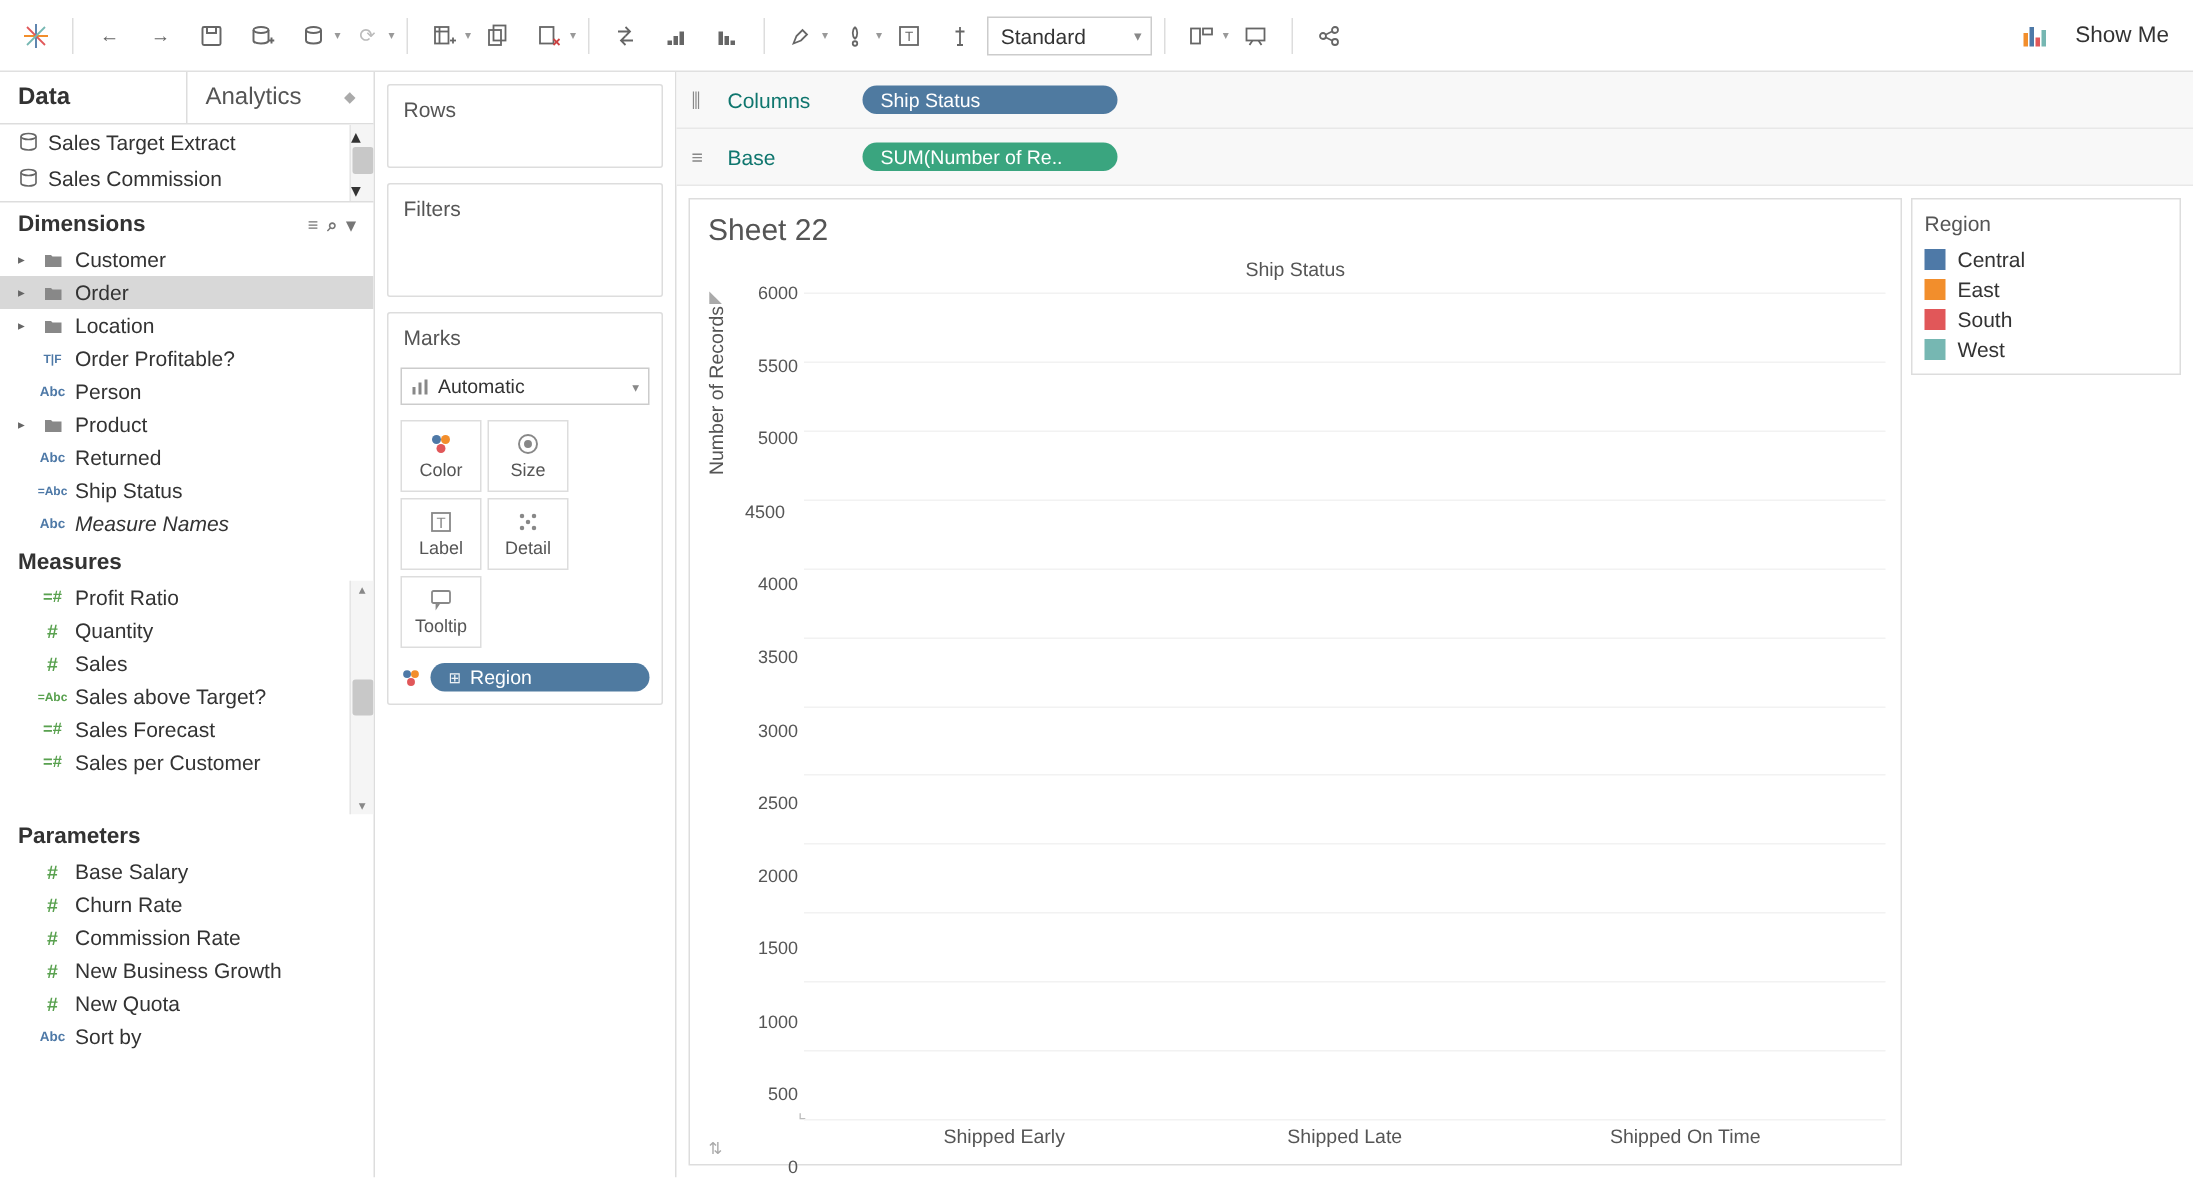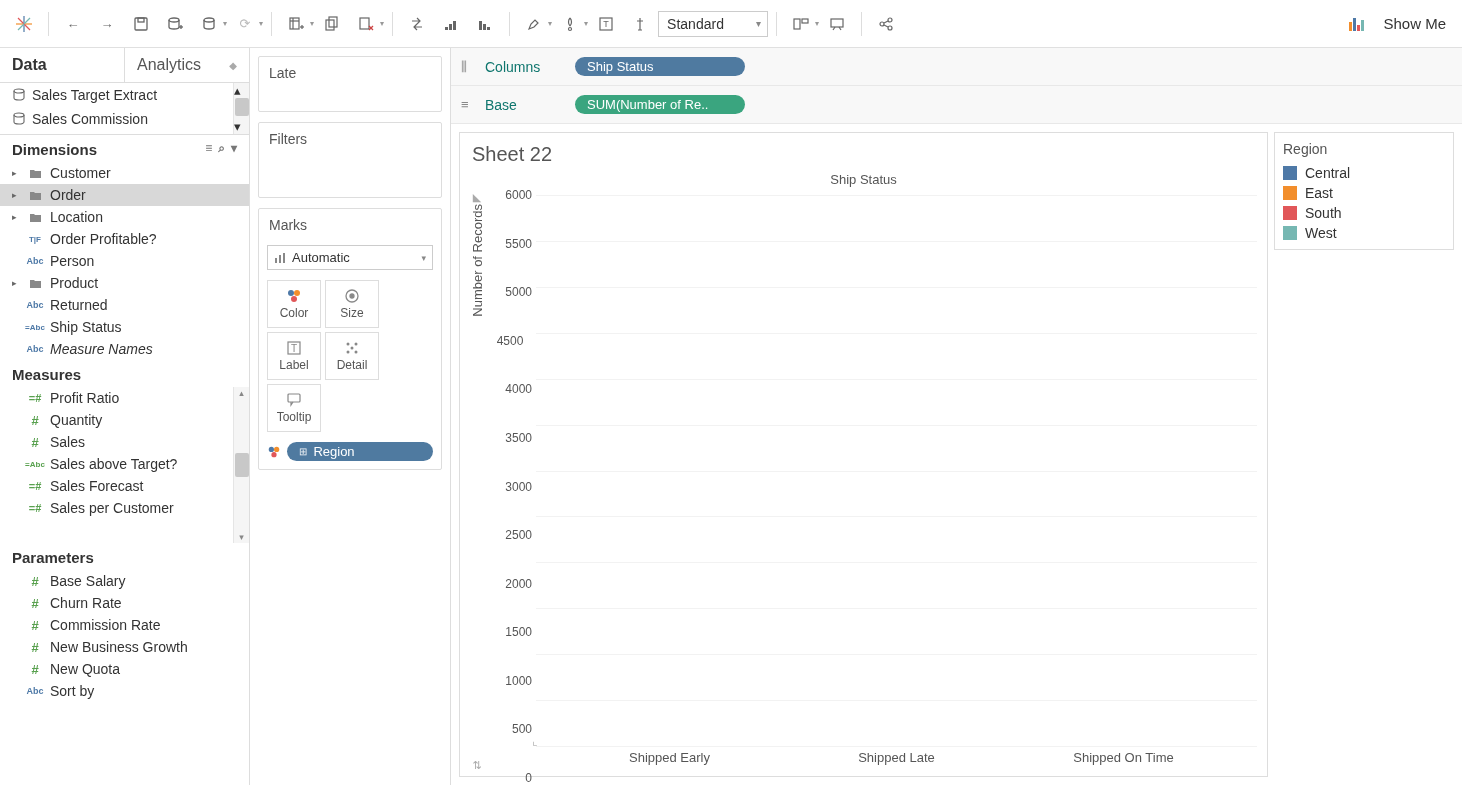--- a/index.html
+++ b/index.html
@@ -20,21 +20,21 @@
 
 .data-sidebar { width: 250px; border-right: 1px solid #ddd; display: flex; flex-direction: column; background: #fff; }
 .data-tabs { display: flex; border-bottom: 1px solid #ddd; }
 .data-tab { flex: 1; padding: 8px 12px; font-size: 16px; font-weight: 600; cursor: pointer; }
 .data-tab.inactive { font-weight: 400; color: #555; border-left: 1px solid #ddd; display: flex; align-items: center; justify-content: space-between; }
 .data-sources { border-bottom: 1px solid #ddd; position: relative; }
 .data-sources .scrollbar { position: absolute; right: 0; top: 0; width: 16px; height: 100%; background: #f5f5f5; border-left: 1px solid #e5e5e5; }
 .data-sources .scrollbar .thumb { width: 14px; background: #c8c8c8; margin: 0 auto; border-radius: 2px; }
 .ds-item { padding: 4px 12px; display: flex; align-items: center; gap: 6px; cursor: pointer; font-size: 14px; }
 .ds-icon { display: inline-flex; width: 14px; height: 14px; }
-.section-header { padding: 6px 12px 4px; font-weight: 600; font-size: 15px; display: flex; align-items: flex-start; justify-content: space-between; }
+.section-header { padding: 6px 12px 4px; font-weight: 600; font-size: 15px; display: flex; align-items: center; justify-content: space-between; }
 .section-header .tools { display: flex; gap: 6px; color: #777; font-size: 12px; }
 .field-list { overflow: hidden; position: relative; }
 .field-list .scrollbar { position: absolute; right: 0; top: 0; width: 16px; height: 100%; background: #f5f5f5; border-left: 1px solid #e5e5e5; }
 .field-list .scrollbar .thumb { width: 14px; background: #c8c8c8; margin: 0 auto; border-radius: 2px; }
 .field-list .scrollbar .arrow { text-align: center; font-size: 9px; color: #888; padding: 1px 0; cursor: pointer; }
 .field-item { padding: 3px 10px 3px 12px; display: flex; align-items: center; gap: 6px; cursor: pointer; font-size: 14px; }
 .field-item.selected { background: #d8d8d8; }
 .field-item .expand { width: 8px; font-size: 9px; color: #666; }
 .field-item .ficon { width: 18px; display: inline-flex; justify-content: center; font-size: 11px; }
 .field-item .ficon.dim { color: #4e79a7; }
@@ -427,21 +427,21 @@
         <div class="field-item">
           <span class="expand"></span>
           <span class="ficon abc">Abc</span>
           <span class="flabel">Sort by</span>
         </div>
       </div>
   </div>
 
   <div class="shelves-panel">
     <div class="shelf-card" style="height:56px;">
-      <div class="shelf-title">Late</div>
+      <div class="shelf-title">Rows</div>
     </div>
     <div class="shelf-card" style="height:76px;">
       <div class="shelf-title">Filters</div>
     </div>
     <div class="shelf-card marks-card">
       <div class="shelf-title">Marks</div>
       <div class="mark-type">
         <svg width="12" height="12" viewBox="0 0 12 12" fill="#888">
             <rect x="1" y="6" width="2" height="5"></rect>
             <rect x="5" y="3" width="2" height="8"></rect>

